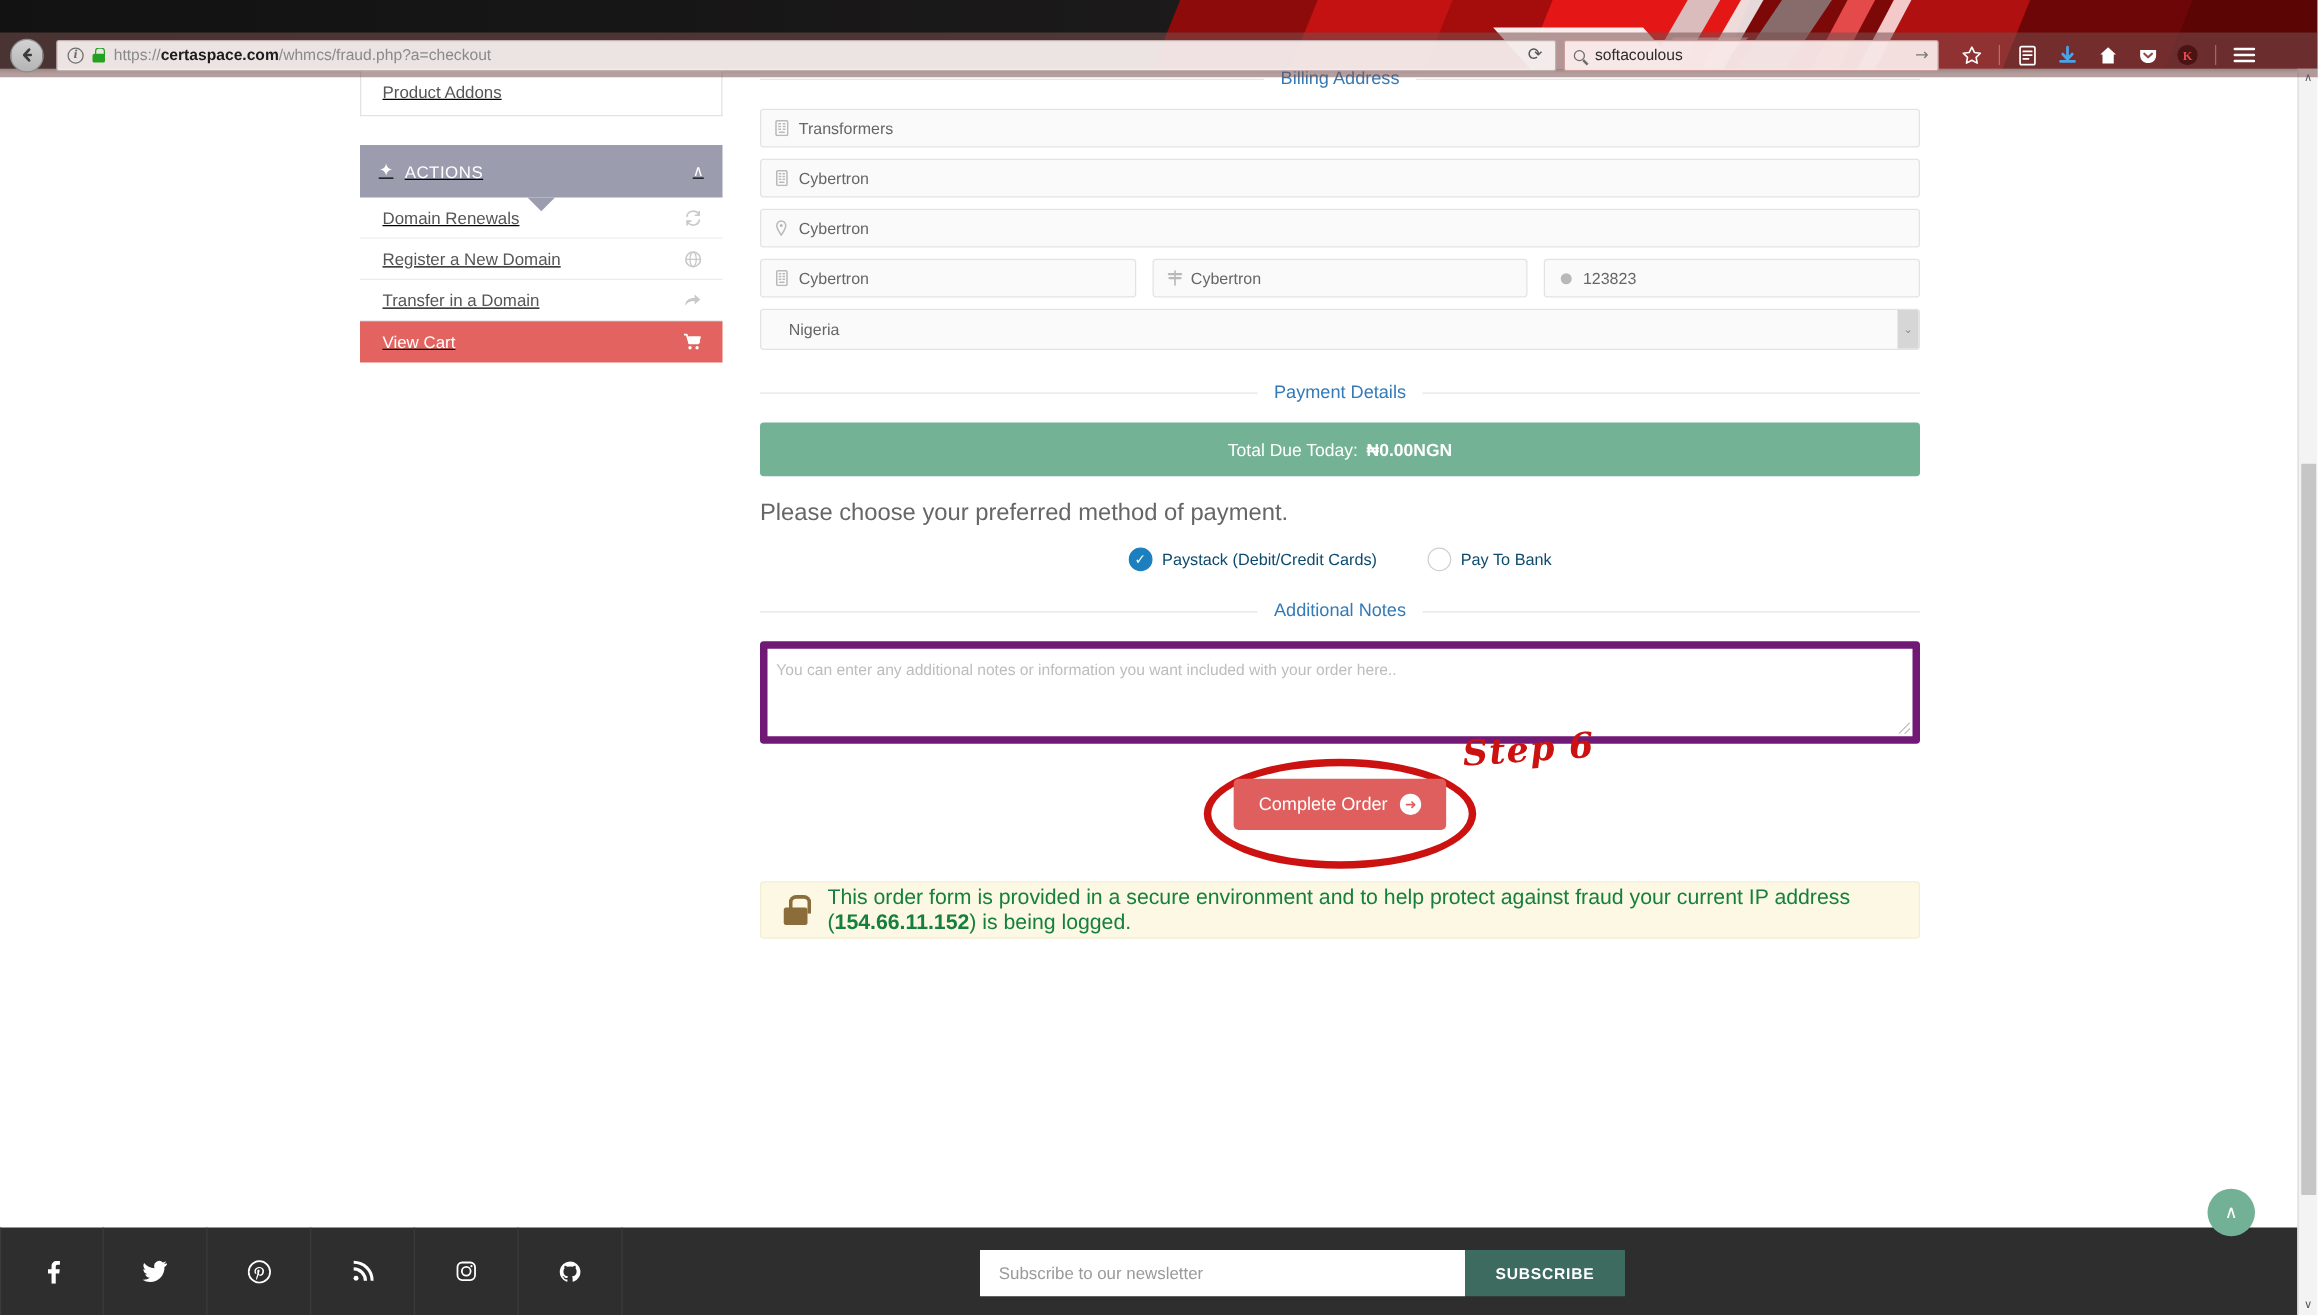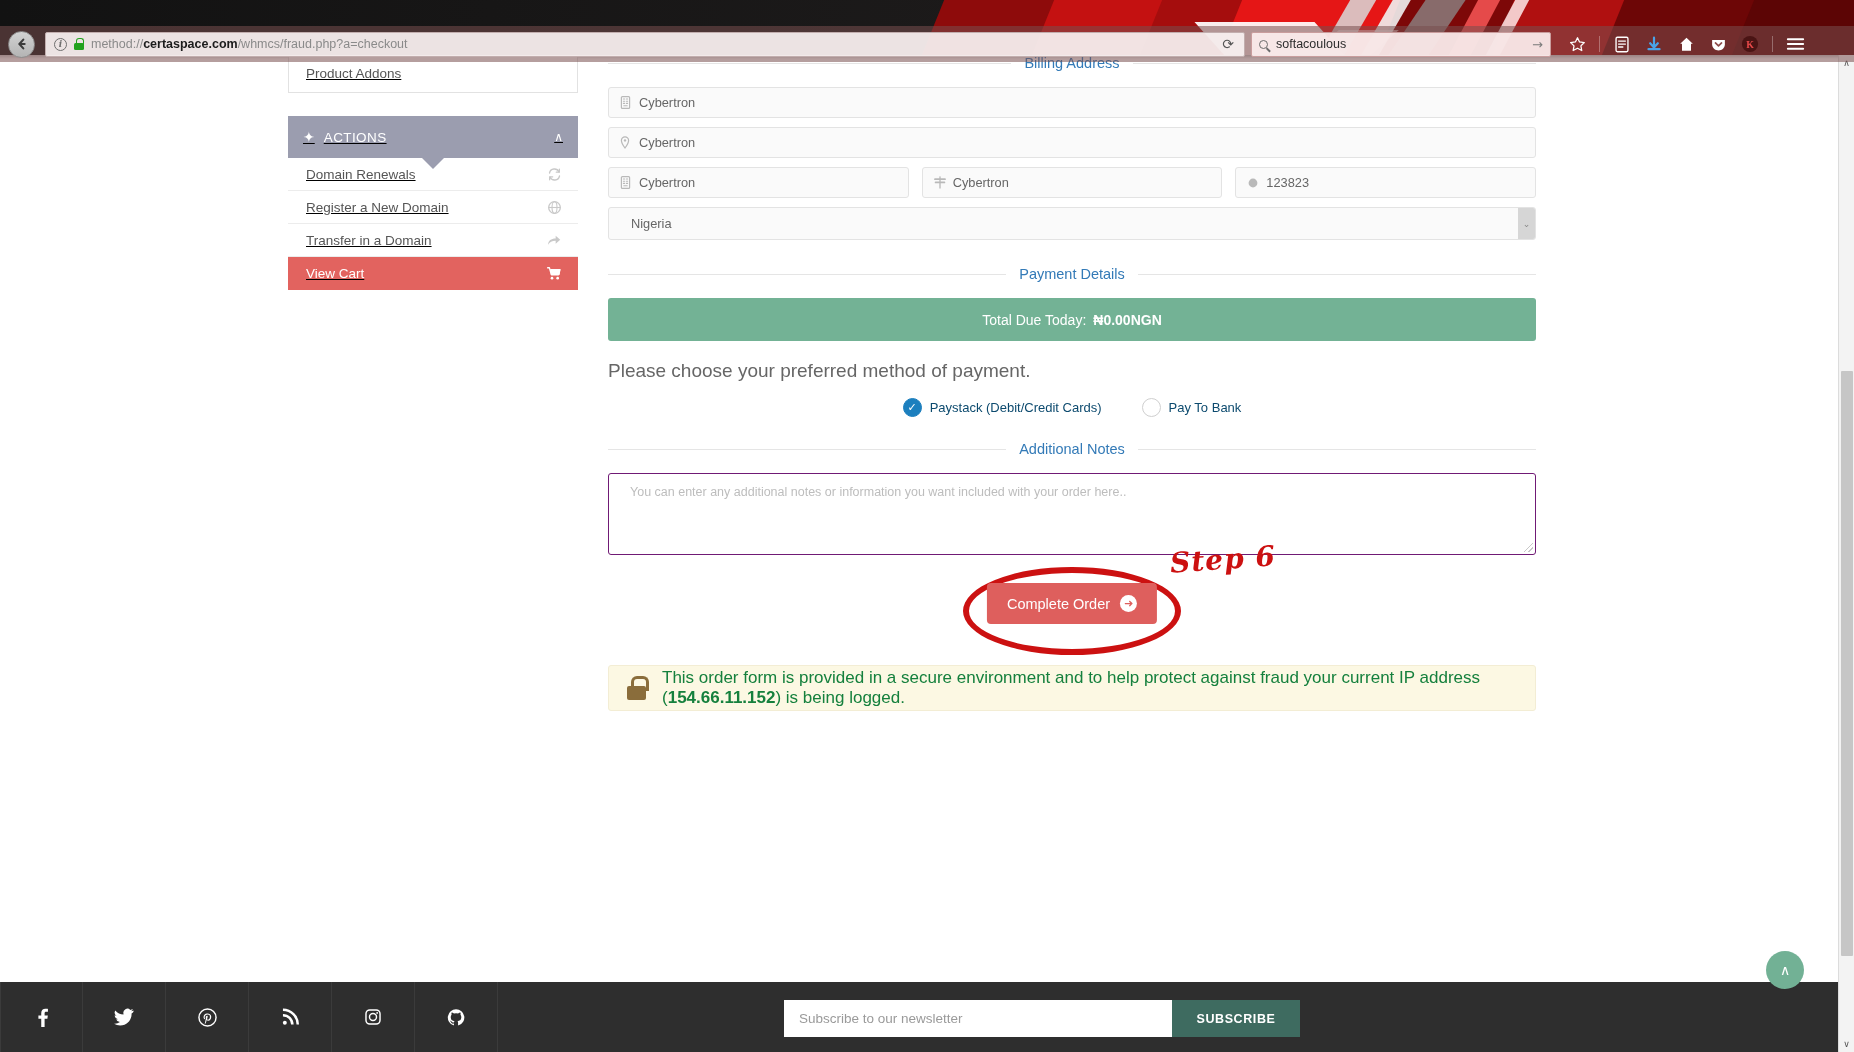--- a/index.html
+++ b/index.html
@@ -220,22 +220,22 @@
     border: 1.5px solid #cfcfcf; background: #fff;
   }
   .rdot.on {
     background: #1c7fbe; border-color: #1c7fbe;
     display: flex; align-items: center; justify-content: center;
     color: #fff; font-size: 11px; font-family: "DejaVu Sans", sans-serif;
   }
   .radio-item .rl { font-size: 13px; color: #0c4a6e; }
 
   .notes-area {
-    height: 82px; border: 1px solid #701a75; border-radius: 3px;
-    background: #fff; padding: 8px 21px; position: relative;
+    height: 82px; border: 6px solid #701a75; border-radius: 3px;
+    background: #fff; padding: 8px 7px; position: relative;
   }
   .notes-area .ph { font-size: 12.5px; color: #bdbdbd; }
   .resize {
     position: absolute; right: 2px; bottom: 2px; width: 9px; height: 9px;
     background:
       linear-gradient(135deg, transparent 0 45%, #c8c8c8 45% 55%, transparent 55%),
       linear-gradient(135deg, transparent 0 72%, #c8c8c8 72% 82%, transparent 82%);
   }
 
   .cta-wrap { position: relative; height: 92px; margin-top: 10px; }
@@ -357,21 +357,21 @@
       <div class="backbtn">
         <svg width="14" height="14" viewBox="0 0 16 16">
             <path d="M9.5 3L5 8l4.5 5" stroke="#3c3c3c" stroke-width="2.4" fill="none" stroke-linecap="round" stroke-linejoin="round"></path>
             <path d="M11 8H5.5" stroke="#3c3c3c" stroke-width="2.4" stroke-linecap="round"></path>
           </svg>
       </div>
 
       <div class="urlbar">
         <span class="info-ico">i</span>
         <span class="lock-ico"></span>
-        <span class="urltext"><span>method://</span><b>certaspace.com</b><span>/whmcs/fraud.php?a=checkout</span></span>
+        <span class="urltext"><span>https://</span><b>certaspace.com</b><span>/whmcs/fraud.php?a=checkout</span></span>
         <span class="reload">⟳</span>
       </div>
 
       <div class="searchbar">
         <span class="mag"></span>
         <span class="stext">softacoulous</span>
         <span class="go">→</span>
       </div>
 
       <div class="toolicons">
@@ -483,20 +483,31 @@
       </div>
 
       <div class="main">
 
         <div class="legend">
           <span class="ln"></span>
           <span class="tx">Billing Address</span>
           <span class="ln"></span>
         </div>
 
+        <div class="fgroup">
+          <div class="ctl">
+            <span class="fic">
+              <svg width="11" height="13" viewBox="0 0 11 13">
+                  <rect x="0.8" y="0.6" width="9.4" height="11.8" rx="1" fill="none" stroke="currentColor" stroke-width="1.2"></rect>
+                  <path d="M3 3h1.4M6.6 3H8M3 5.2h1.4M6.6 5.2H8M3 7.4h1.4M6.6 7.4H8M3.6 9.8h3.8" stroke="currentColor" stroke-width="1.1" stroke-linecap="round"></path>
+                </svg>
+            </span>
+            <span class="val">Transformers</span>
+          </div>
+        </div>
 
         <div class="fgroup">
           <div class="ctl">
             <span class="fic">
               <svg width="11" height="13" viewBox="0 0 11 13">
                   <rect x="1.4" y="0.6" width="8.2" height="11.8" rx="1" fill="none" stroke="currentColor" stroke-width="1.2"></rect>
                   <path d="M3.4 3h1.2M6.4 3h1.2M3.4 5.2h1.2M6.4 5.2h1.2M3.4 7.4h1.2M6.4 7.4h1.2M3.8 9.8h3.4" stroke="currentColor" stroke-width="1.1" stroke-linecap="round"></path>
                 </svg>
             </span>
             <span class="val">Cybertron</span>

